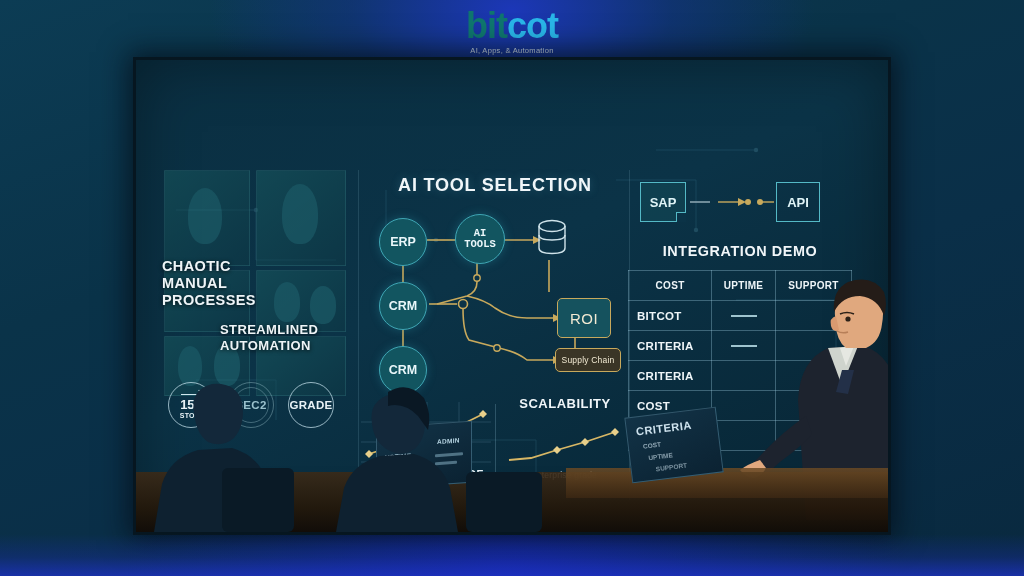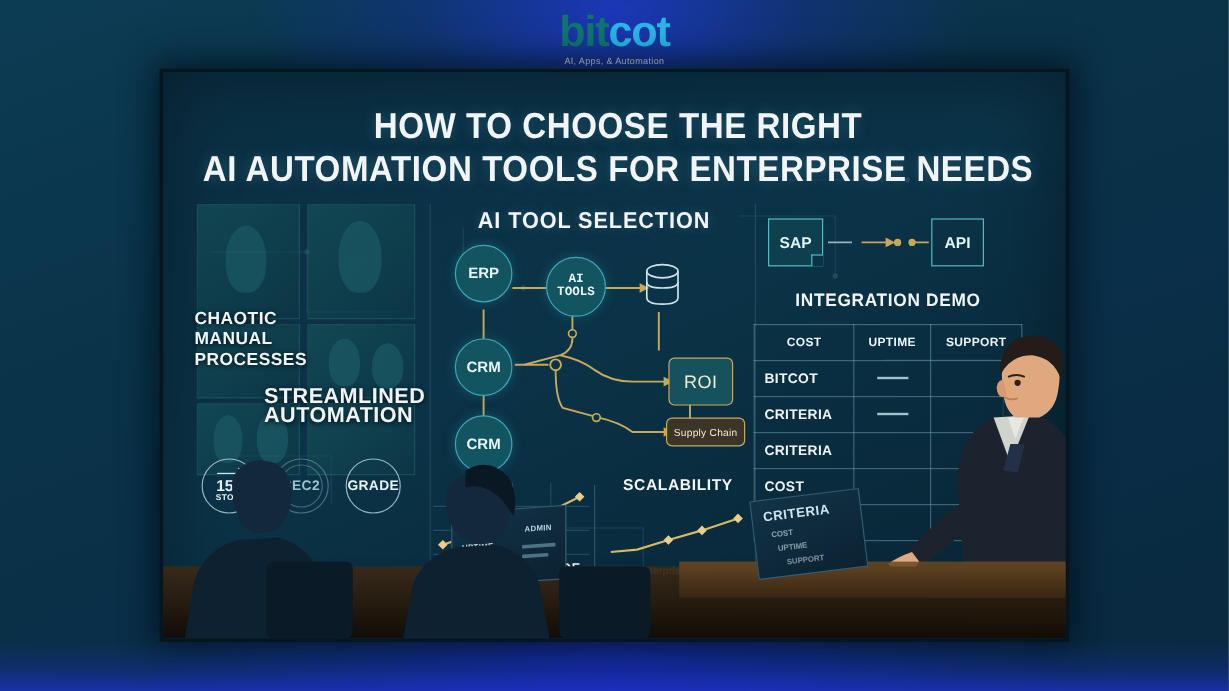--- a/index.html
+++ b/index.html
@@ -48,21 +48,21 @@
 
   
   .photo-grid { position:absolute; left:6px; top:0px; width:182px; height:230px; opacity:0.5; }
   .photo-cell { position:absolute; background:linear-gradient(140deg,#1a5e63,#0e3a46); border:1px solid rgba(120,200,205,0.22); }
   .silhouette { position:absolute; background:#2b7f84; border-radius:50% 50% 44% 44%; opacity:0.75; }
 
   .lbl-chaotic { position:absolute; left:4px; top:88px; width:120px; color:#eef4f7;
     font-size:14.5px; font-weight:bold; line-height:17px; letter-spacing:0.4px; text-align:left;
     text-shadow:0 1px 4px rgba(0,0,0,0.8); }
   .lbl-stream { position:absolute; left:62px; top:152px; width:128px; color:#eef4f7;
-    font-size:18px; font-weight:bold; line-height:16px; letter-spacing:0.4px; text-align:left;
+    font-size:13px; font-weight:bold; line-height:16px; letter-spacing:0.4px; text-align:left;
     text-shadow:0 1px 4px rgba(0,0,0,0.8); }
 
   .badges { position:absolute; left:4px; top:212px; width:188px; height:54px; }
   .badge { position:absolute; top:0; width:46px; height:46px; border-radius:50%;
     border:1.4px solid rgba(198,226,236,0.75); display:flex; flex-direction:column;
     align-items:center; justify-content:center; color:#e8f2f6; }
   .badge.b1 { left:6px; }
   .badge.b2 { left:66px; border-color:rgba(150,190,200,0.45); }
   .badge.b2::before { content:""; position:absolute; left:4px; top:4px; right:4px; bottom:4px;
     border-radius:50%; border:1px solid rgba(150,190,200,0.4); }
@@ -174,24 +174,20 @@
         <g fill="#6fb7cc">
           <circle cx="120" cy="150" r="2.2"></circle>
             <circle cx="300" cy="180" r="2.2"></circle>
           <circle cx="560" cy="170" r="2.2"></circle>
             <circle cx="700" cy="300" r="2.2"></circle>
           <circle cx="400" cy="420" r="2.2"></circle>
             <circle cx="620" cy="90" r="2.2"></circle>
         </g>
       </svg>
 
-      <div class="title-wrap">
-        <div class="title-line">HOW TO CHOOSE THE RIGHT</div>
-        <div class="title-line">AI AUTOMATION TOOLS FOR ENTERPRISE NEEDS</div>
-      </div>
 
       <div class="panel panel-left">
 
         <div class="photo-grid">
           <div class="photo-cell" style="left:0;top:0;width:86px;height:96px;"></div>
           <div class="photo-cell" style="left:92px;top:0;width:90px;height:96px;"></div>
           <div class="photo-cell" style="left:0;top:100px;width:86px;height:62px;"></div>
           <div class="photo-cell" style="left:92px;top:100px;width:90px;height:62px;"></div>
           <div class="photo-cell" style="left:0;top:166px;width:86px;height:60px;"></div>
           <div class="photo-cell" style="left:92px;top:166px;width:90px;height:60px;"></div>
@@ -244,21 +240,21 @@
               <polygon points="182,40 174,36 174,44"></polygon>
               <polygon points="202,118 194,114 194,122"></polygon>
               <polygon points="202,160 194,156 194,164"></polygon>
               <polygon points="216,158 212,150 220,150"></polygon>
               <circle cx="118" cy="78" r="3.2" fill="#0b3347" stroke="#c8a95c" stroke-width="1.4"></circle>
               <circle cx="104" cy="104" r="4.5" fill="#0b3347" stroke="#c8a95c" stroke-width="1.6"></circle>
               <circle cx="138" cy="148" r="3.2" fill="#0b3347" stroke="#c8a95c" stroke-width="1.4"></circle>
             </g>
           </svg>
 
-          <div class="node" style="left:20px;top:4px;width:48px;height:48px;align-items:center;">
+          <div class="node" style="left:20px;top:18px;width:48px;height:48px;align-items:center;">
             <div class="node-t">ERP</div>
           </div>
           <div class="node" style="left:96px;top:14px;width:50px;height:50px;font-family:Liberation Mono, monospace;">
             <div class="node-t small">AI</div>
             <div class="node-t small">TOOLS</div>
           </div>
           <div class="node" style="left:20px;top:82px;width:48px;height:48px;">
             <div class="node-t">CRM</div>
           </div>
           <div class="node" style="left:20px;top:146px;width:48px;height:48px;">

